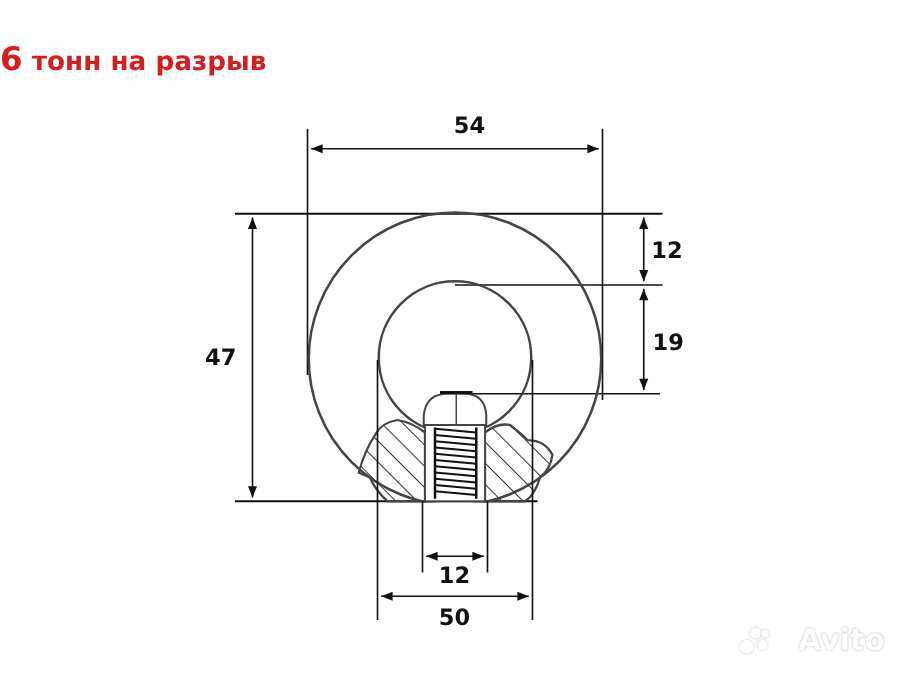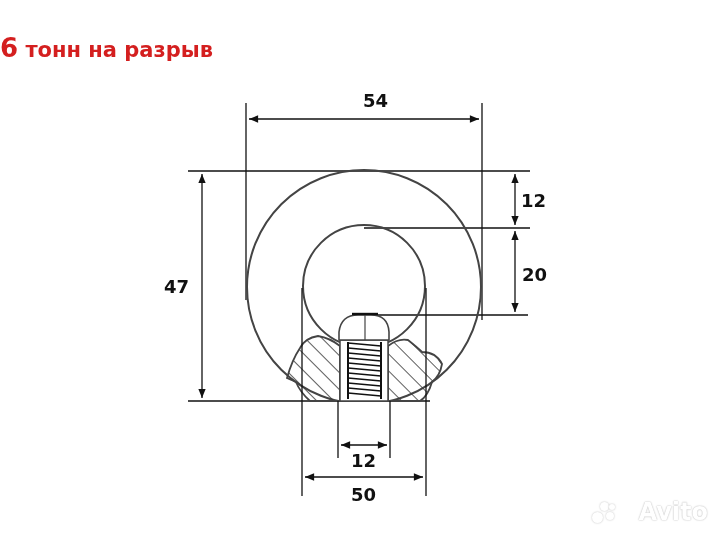--- a/index.html
+++ b/index.html
@@ -85,21 +85,21 @@
   <line x1="390" y1="401" x2="390" y2="458" stroke="#111" stroke-width="1.3"></line>
 
   <line x1="341" y1="445" x2="387" y2="445" stroke="#111" stroke-width="1.3" marker-start="url(#arr)" marker-end="url(#arr)"></line>
 
   <line x1="305" y1="477" x2="423" y2="477" stroke="#111" stroke-width="1.3" marker-start="url(#arr)" marker-end="url(#arr)"></line>
 </svg>
 
 <div class="dim-label" style="left:363px; top:90px;">54</div>
 <div class="dim-label" style="left:164px; top:276px;">47</div>
 <div class="dim-label" style="left:521px; top:190px;">12</div>
-<div class="dim-label" style="left:522px; top:264px;">20</div>
+<div class="dim-label" style="left:522px; top:264px;">19</div>
 <div class="dim-label" style="left:351px; top:450px;">12</div>
 <div class="dim-label" style="left:351px; top:484px;">50</div>
 
 <div class="watermark">
   <span class="dots">
     <span style="left:0;top:12px;width:11px;height:11px;"></span>
     <span style="left:8px;top:2px;width:9px;height:9px;"></span>
     <span style="left:14px;top:12px;width:8px;height:8px;"></span>
     <span style="left:17px;top:4px;width:6px;height:6px;"></span>
   </span>

